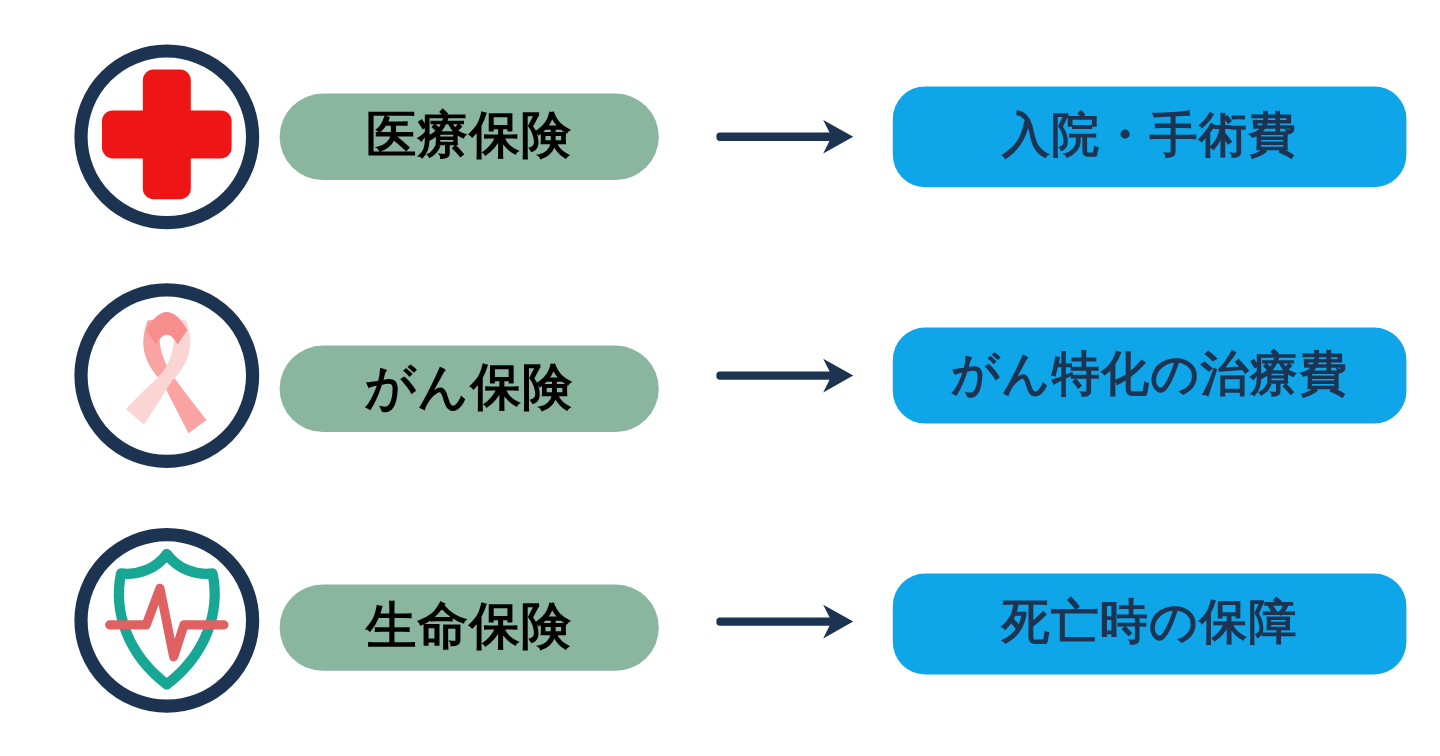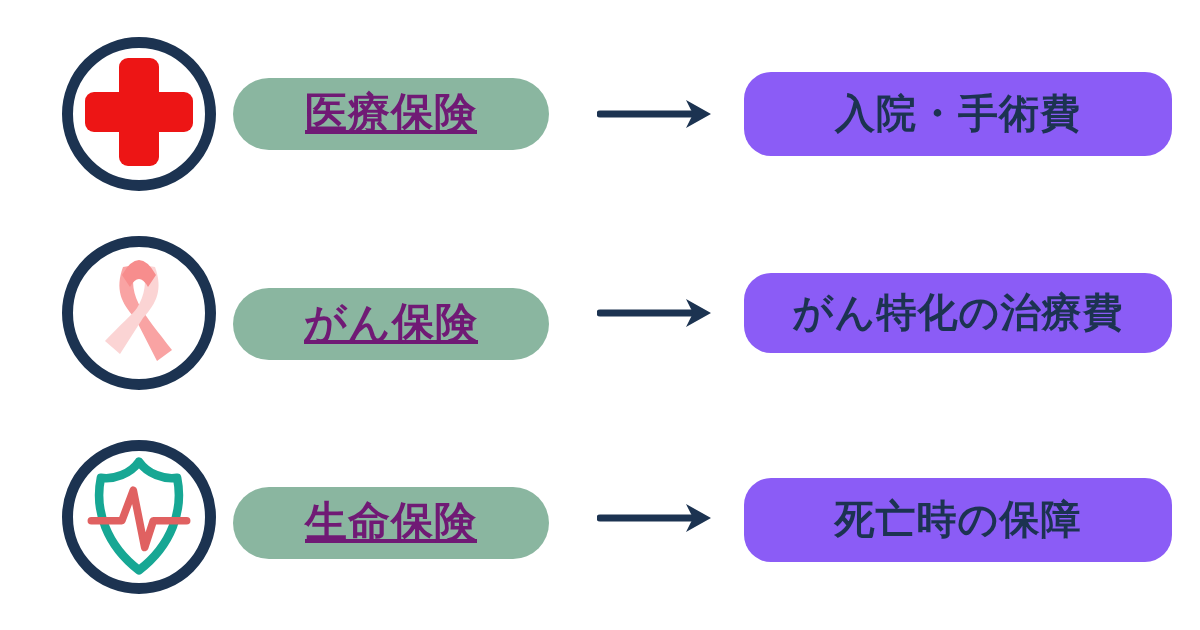--- a/index.html
+++ b/index.html
@@ -34,42 +34,41 @@
     left: 233px; top: 44px;
     width: 316px; height: 72px;
     border-radius: 36px;
     background: #8ab6a0;
     display: flex; align-items: center; justify-content: center;
   }
   .r2 .pill { top: 52px; }
   .r3 .pill { top: 49px; }
 
   .pill-label {
-    color: #701a75;
+    color: #000000;
     font-size: 42px;
     font-weight: bold;
     letter-spacing: 1px;
     line-height: 1;
     padding-bottom: 2px;
-    text-decoration: underline;
   }
 
   .arrow-wrap {
     position: absolute;
     left: 597px; top: 62px;
     width: 120px; height: 36px;
   }
   .r2 .arrow-wrap { top: 59px; }
 
   .coverage-box {
     position: absolute;
     left: 744px; top: 38px;
     width: 428px; height: 84px;
     border-radius: 27px;
-    background: #8b5cf6;
+    background: #0ea5e9;
     display: flex; align-items: center; justify-content: center;
   }
   .r2 .coverage-box { top: 37px; height: 80px; }
   .r3 .coverage-box { top: 40px; }
 
   .coverage-label {
     color: #1c3351;
     font-size: 40px;
     font-weight: bold;
     letter-spacing: 1px;

